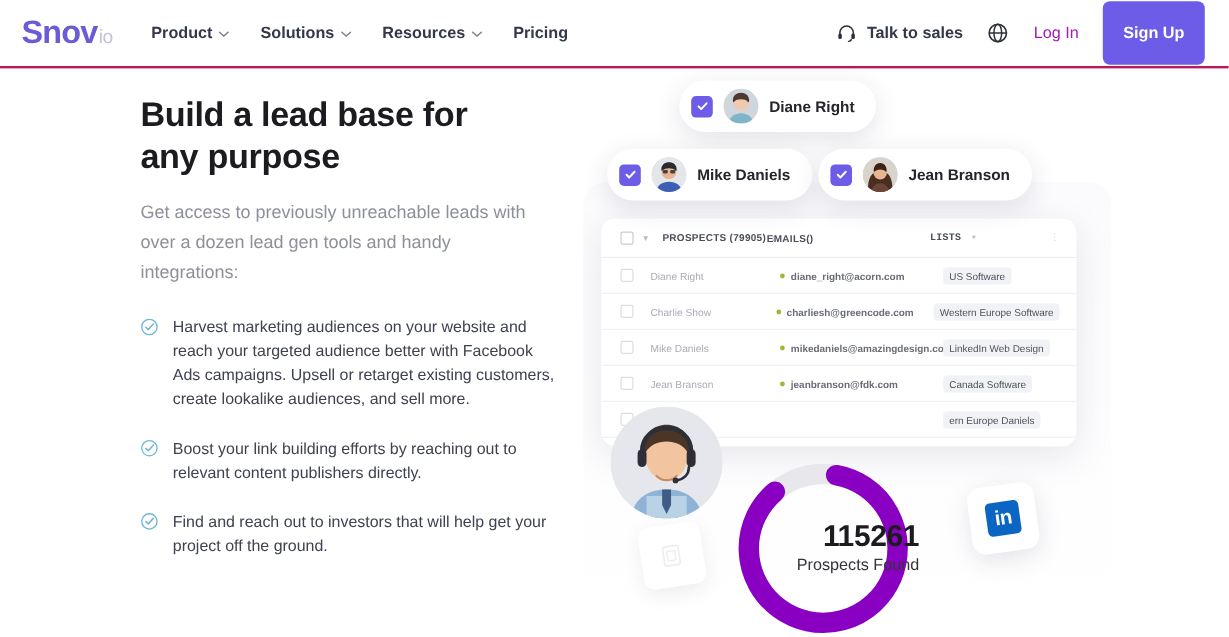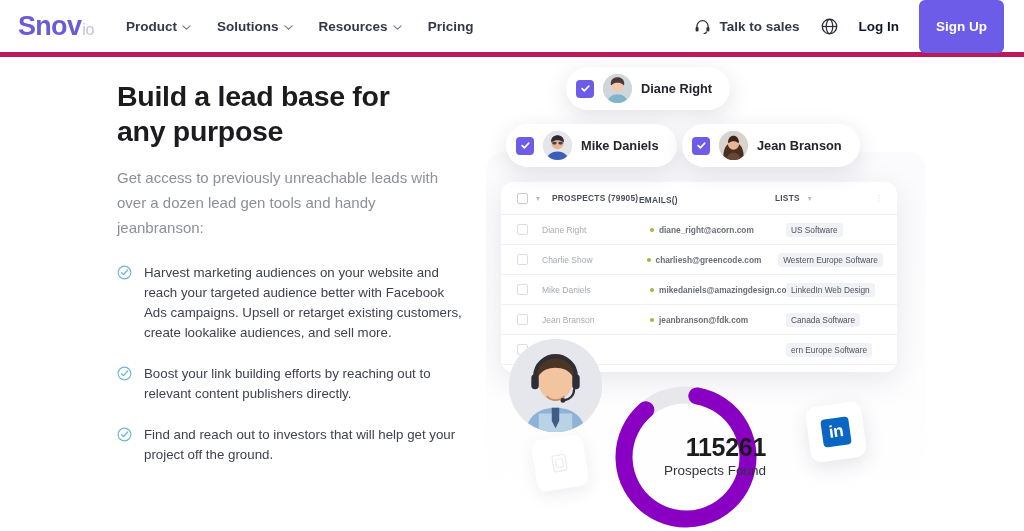--- a/index.html
+++ b/index.html
@@ -8,21 +8,21 @@
     overflow: hidden;
     background: #ffffff;
     font-family: "Liberation Sans", sans-serif;
   }
 
   
   .header {
     position: relative;
     height: 57px;
     background: #ffffff;
-    border-bottom: 5px solid #be185d;
+    border-bottom: 2px solid #be185d;
     display: flex;
     align-items: center;
     padding: 0 20px 0 18px;
   }
   .logo {
     display: flex;
     align-items: baseline;
     margin-right: 32px;
     user-select: none;
   }
@@ -56,21 +56,21 @@
     display: flex; align-items: center; gap: 20px;
   }
   .talk {
     display: flex; align-items: center; gap: 8px;
     font-size: 13.5px; font-weight: 600; color: #33384a;
     cursor: pointer; white-space: nowrap;
   }
   .icon-headset, .icon-globe { display: block; }
   .globe-btn { cursor: pointer; display: flex; align-items: center; }
   .login {
-    font-size: 13.5px; font-weight: 700; color: #0f172a;
+    font-size: 13.5px; font-weight: 400; color: #a21caf;
     cursor: pointer; white-space: nowrap;
   }
   .signup {
     background: #6c5ce7;
     color: #fff;
     font-size: 13.5px; font-weight: 700;
     border: none; border-radius: 6px;
     padding: 19px 17px;
     cursor: pointer; white-space: nowrap;
     font-family: "Liberation Sans", sans-serif;
@@ -200,21 +200,21 @@
   }
   .th {
     font-size: 8.3px;
     font-weight: 700;
     color: #4a4d5a;
     letter-spacing: 0.25px;
     white-space: nowrap;
   }
   .col-prospects { width: 122px; display: flex; align-items: center; gap: 4px; }
   .col-emails { width: 136px; }
-  .col-lists { flex: 1; display: flex; align-items: center; gap: 4px; }
+  .col-lists { flex: 1; display: flex; align-items: center; gap: 4px; font-family: Liberation Mono, monospace; }
   .sort-arrow { font-size: 8px; color: #9b9ea8; }
   .th-right { margin-left: auto; font-size: 8px; color: #d5d6dc; }
 
   .trow {
     display: flex;
     align-items: center;
     height: 30px;
     padding: 0 14px 0 16px;
     border-bottom: 1px solid #f0f1f4;
   }
@@ -389,21 +389,21 @@
 
     <div class="login">Log In</div>
     <button class="signup">Sign Up</button>
   </div>
 </div>
 
 <div class="main">
 
   <div class="left">
     <h1 class="h1">Build a lead base for any purpose</h1>
-    <p class="sub">Get access to previously unreachable leads with over a dozen lead gen tools and handy jeanbranson:</p>
+    <p class="sub">Get access to previously unreachable leads with over a dozen lead gen tools and handy integrations:</p>
 
     <div class="features">
       <div class="feature">
         <span class="feature-icon">
           <svg width="15" height="15" viewBox="0 0 16 16">
             <circle cx="8" cy="8" r="6.8" fill="none" stroke="#6fb7d6" stroke-width="1.2"></circle>
             <path d="M4.9 8.2 L7 10.3 L11.4 5.3" fill="none" stroke="#6fb7d6" stroke-width="1.4" stroke-linecap="round" stroke-linejoin="round"></path>
           </svg>
         </span>
         <span class="feature-text">Harvest marketing audiences on your website and reach your targeted audience better with Facebook Ads campaigns. Upsell or retarget existing customers, create lookalike audiences, and sell more.</span>
@@ -542,21 +542,21 @@
           <span class="dot"></span>
           <span>jeanbranson@fdk.com</span>
         </span>
         <span class="cell-list">Canada Software</span>
       </div>
 
       <div class="trow">
         <span class="tbox row"></span>
         <span class="cell-name"></span>
         <span class="cell-email"></span>
-        <span class="cell-list">ern Europe Software</span>
+        <span class="cell-list">ern Europe Daniels</span>
       </div>
     </div>
 
     <div class="mini-card">
       <svg width="24" height="24" viewBox="0 0 24 24">
         <rect x="5" y="4" width="13" height="16" rx="2" fill="none" stroke="#eceef1" stroke-width="1.4"></rect>
         <rect x="8" y="8" width="7" height="8" rx="1" fill="none" stroke="#eceef1" stroke-width="1.2"></rect>
       </svg>
     </div>
 

